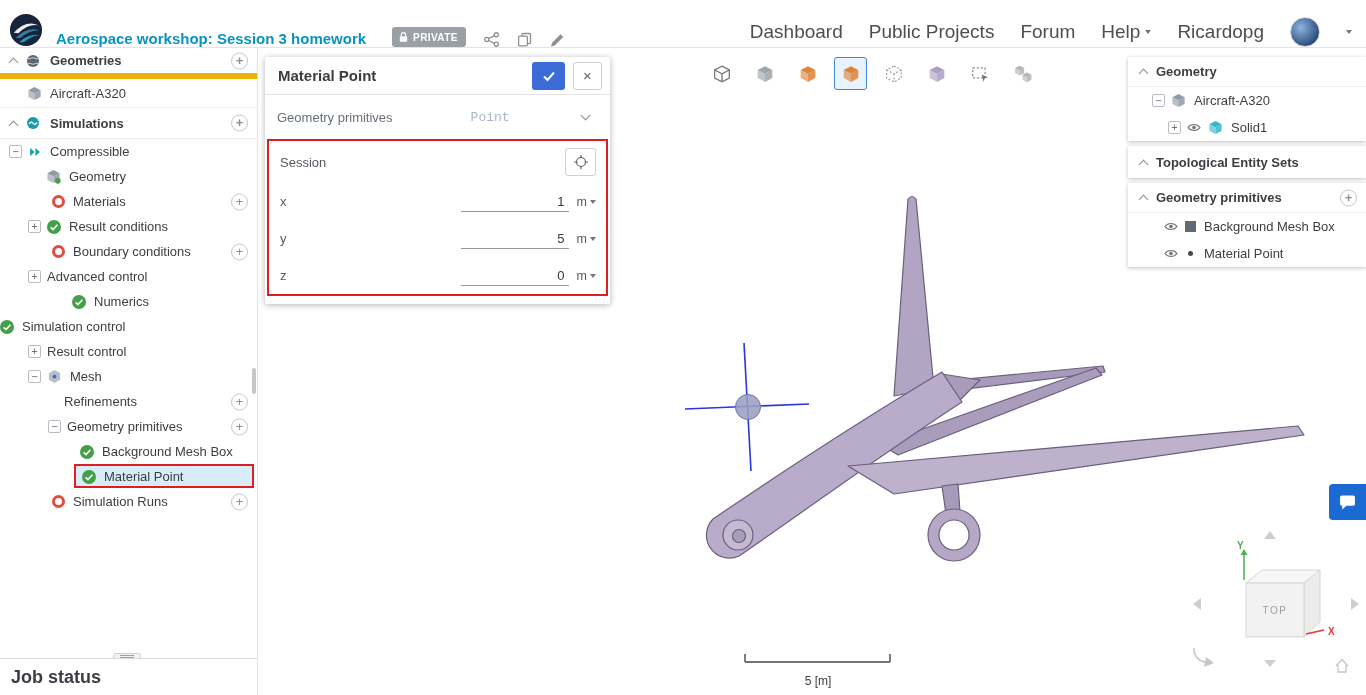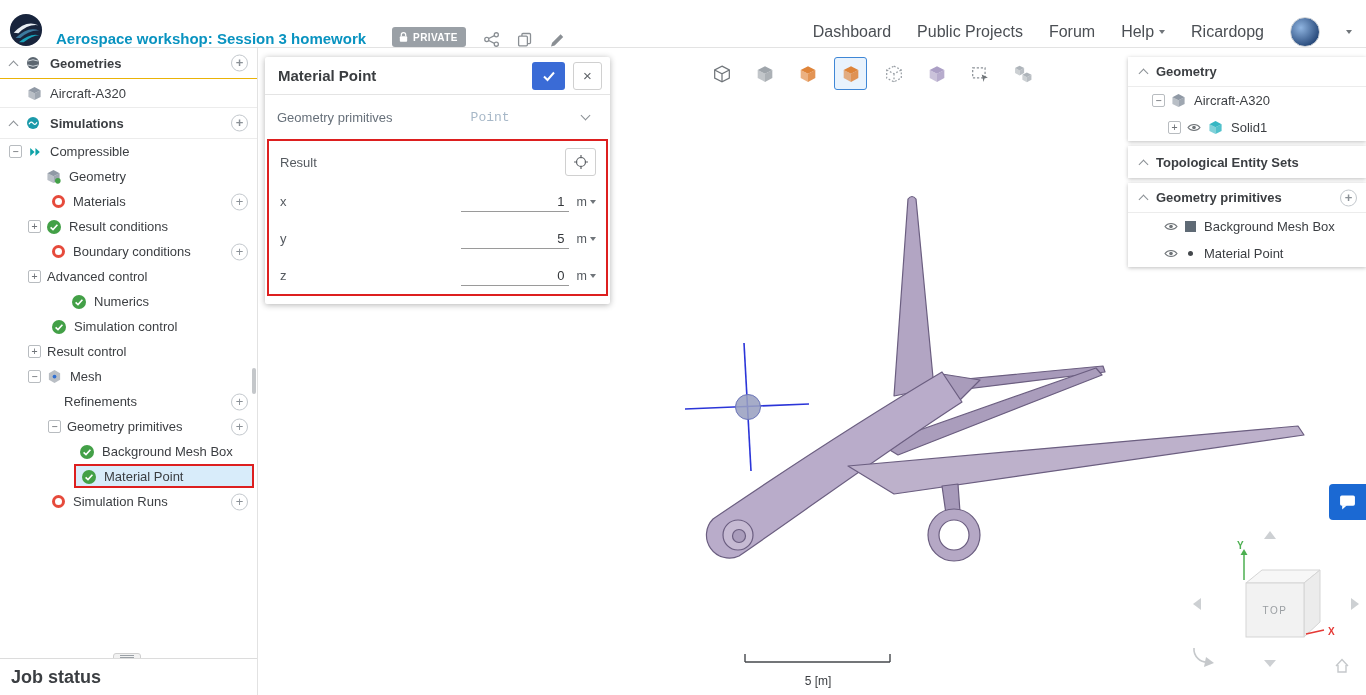--- a/index.html
+++ b/index.html
@@ -8,34 +8,34 @@
   #app { position:relative; width:1366px; height:695px; background:#fff; }
 
   
   .topbar { position:absolute; top:0; left:0; width:1366px; height:48px; background:#fff;
     border-bottom:1px solid #e3e3e3; display:flex; align-items:flex-end; z-index:40; }
   .logo { width:34px; height:34px; margin:0 13px 0 9px; flex:none; }
   .proj-title { color:#0993c0; font-size:15px; font-weight:bold; white-space:nowrap; }
   .badge { background:#9aa0a6; color:#fff; font-size:10px; font-weight:bold; border-radius:3px;
     padding:4px 8px 4px 6px; margin-left:26px; display:flex; gap:4px; align-items:center; letter-spacing:.4px; }
   .hicon { margin-left:18px; color:#8a8f94; display:flex; align-items:center; }
-  .topnav { margin-left:auto; display:flex; align-items:center; gap:26px; font-size:16px;
+  .topnav { margin-left:auto; display:flex; align-items:center; gap:26px; font-size:19px;
     color:#4b4f54; padding-right:14px; white-space:nowrap; }
   .navlink { cursor:default; }
   .help-wrap { display:flex; align-items:center; gap:5px; }
   .avatar { width:30px; height:30px; border-radius:50%;
     background:radial-gradient(circle at 35% 35%, #8fb4e0, #27497a 75%); border:1px solid #d0d4d8; }
   .caret { width:0; height:0; border-left:3.5px solid transparent; border-right:3.5px solid transparent;
     border-top:4.5px solid #70757a; display:inline-block; }
 
   
   .sidebar { position:absolute; top:48px; left:0; width:258px; bottom:0; background:#fff;
     border-right:1px solid #e2e2e2; z-index:20; }
   .sec-h { height:31px; display:flex; align-items:center; padding-left:10px; font-size:13px;
-    font-weight:bold; color:#3b3e42; border-bottom:1px solid #eab308; position:relative; }
+    font-weight:bold; color:#3b3e42; border-bottom:6px solid #eab308; position:relative; }
   .sec-label { margin-left:2px; }
   .srow { display:flex; align-items:center; height:25px; font-size:13px; color:#3b3e42; position:relative; }
   .geom-item { height:29px; border-bottom:1px solid #ececec; }
   .sim-h { border-bottom:1px solid #ececec; }
   .tlabel { white-space:nowrap; }
   .chev { width:7px; height:7px; border-right:1.6px solid #8a8f94; border-bottom:1.6px solid #8a8f94;
     display:inline-block; flex:none; margin-right:9px; }
   .chev.up { transform:rotate(-135deg); margin-top:4px; }
   .chev.down { transform:rotate(45deg); margin-top:-3px; }
   .expander { width:13px; height:13px; border:1px solid #b8bcc0; border-radius:2px; color:#6f7378;
@@ -287,21 +287,21 @@
       <span class="tlabel">Advanced control</span>
     </div>
 
     <div class="srow" style="padding-left:72px">
       <svg class="i14" viewBox="0 0 14 14" style="color:#43a047">
           <use href="#checkcircle"></use>
         </svg>
       <span class="tlabel">Numerics</span>
     </div>
 
-    <div class="srow" style="padding-left:52px">
+    <div class="srow" style="">
       <svg class="i14" viewBox="0 0 14 14" style="color:#43a047">
           <use href="#checkcircle"></use>
         </svg>
       <span class="tlabel">Simulation control</span>
     </div>
 
     <div class="srow" style="padding-left:28px">
       <span class="expander">+</span>
       <span class="tlabel">Result control</span>
     </div>
@@ -469,21 +469,21 @@
     </div>
 
     <div class="mp-type">
       <span>Geometry primitives</span>
       <span class="mp-type-val">Point</span>
       <span class="chev down"></span>
     </div>
 
     <div class="red-box">
       <div class="center-row">
-        <span>Result</span>
+        <span>Session</span>
         <span class="btn-target">
           <svg width="16" height="16" viewBox="0 0 16 16">
               <use href="#targeticon"></use>
             </svg>
         </span>
       </div>
 
       <div class="field-row">
         <span>x</span>
         <input class="field-input" value="1" style="">

